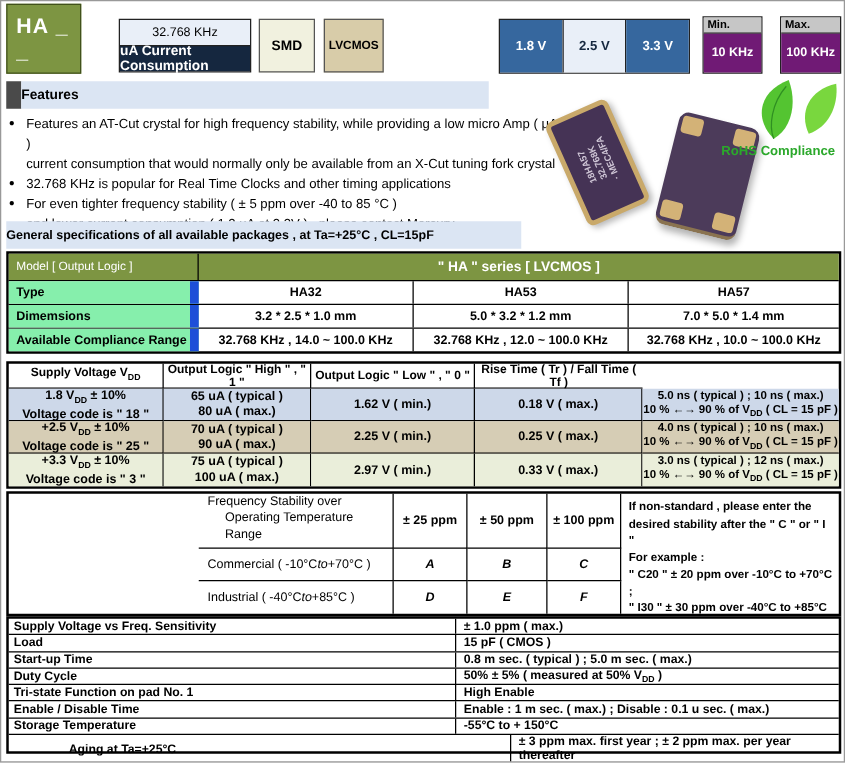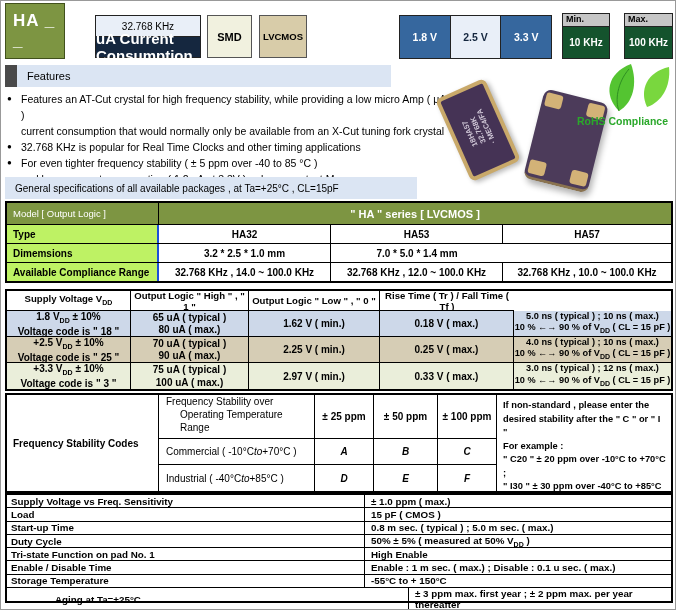--- a/index.html
+++ b/index.html
@@ -5,40 +5,40 @@
   * { box-sizing: border-box; }
   body { margin:0; background:#888; font-family:"Liberation Sans","DejaVu Sans",sans-serif; color:#000; }
   #page { position:relative; width:676px; height:610px; background:#fff; border:1px solid #999; overflow:hidden; margin:0 auto; }
 
   
   .abs { position:absolute; }
   #model-box { left:4px; top:2px; width:60px; height:56px; background:#7d9542; border:1px solid #41511c;
                color:#fff; font-weight:bold; font-size:17px; display:flex; align-items:center; padding-left:7px; letter-spacing:1px; }
   #freq-box { left:94px; top:14px; width:106px; height:43px; border:1px solid #222; }
   #freq-top { height:20px; background:#e9eff8; display:flex; align-items:center; justify-content:center; font-size:10px; }
-  #freq-bottom { height:21px; background:#15273f; color:#fff; font-weight:bold; font-size:15px;
+  #freq-bottom { height:21px; background:#15273f; color:#fff; font-weight:bold; font-size:11px;
                  display:flex; align-items:center; justify-content:center; border-top:1px solid #222; }
   #smd-box { left:206px; top:14px; width:45px; height:43px; background:#f1f1df; border:1px solid #555;
              display:flex; align-items:center; justify-content:center; font-weight:bold; font-size:11px; }
   #lvcmos-box { left:258px; top:14px; width:48px; height:43px; background:#d8cca9; border:1px solid #555;
              display:flex; align-items:center; justify-content:center; font-weight:bold; font-size:9.5px; }
   #volt-box { left:398px; top:14px; width:153px; height:44px; border:1px solid #222; display:flex; }
   .volt { flex:1; display:flex; align-items:center; justify-content:center; font-weight:bold; font-size:10.5px; }
   .volt-blue { background:#36679e; color:#fff; }
   .volt-light { background:#e9eff8; color:#15273f; border-left:1px solid #222; border-right:1px solid #222; }
   .minmax { top:12px; width:48px; height:46px; border:1px solid #222; }
   #min-box { left:561px; } #max-box { left:623px; width:49px; }
   .mm-head { height:13px; background:#c6c6c6; font-size:9px; font-weight:bold; padding-left:3px; border-bottom:1px solid #222; }
-  .mm-body { height:31px; background:#14532d; color:#fff; font-weight:bold; font-size:10px;
+  .mm-body { height:31px; background:#701a75; color:#fff; font-weight:bold; font-size:10px;
              display:flex; align-items:center; justify-content:center; }
 
   
   .bar { position:absolute; left:4px; height:22px; display:flex; }
   .bar-square { width:12px; background:#4a4a4a; }
-  .bar-label { background:#dbe5f3; flex:1; display:flex; align-items:center; padding-left:10px; font-weight:normal; }
+  .bar-label { background:#dbe5f3; flex:1; display:flex; align-items:center; font-weight:bold; }
   #features-bar { top:64px; width:386px; font-size:11px; }
   #general-bar { top:176px; width:412px; font-size:10px;flex-direction:column; }
 
   
   #features-list { position:absolute; left:6px; top:90px; width:444px; }
   .fline { display:flex; font-size:10.5px; line-height:16px; }
   .fbullet { width:14px; font-size:8px; flex:none; }
 
   
   #photo { position:absolute; left:438px; top:64px; width:236px; height:126px; }
@@ -54,21 +54,21 @@
   #rohs-leaves { position:absolute; left:156px; top:-2px; }
   #rohs-label { position:absolute; left:138px; top:50px; font-weight:bold; font-size:10.5px; color:#2ba82b; white-space:nowrap; }
 
   
   table1, .tbl { position:absolute; }
   #table1 { left:4px; top:200px; width:668px; border:2px solid #000; font-size:10px; }
   .t1-header { display:grid; grid-template-columns:152px 1fr; height:21px; background:#7d9542; color:#fff; }
   .t1-hleft { display:flex; align-items:center; padding-left:6px; border-right:1px solid #000; font-size:9.5px; }
   .t1-hright { display:flex; align-items:center; justify-content:center; font-weight:bold; font-size:11px; }
   .t1-row { display:grid; grid-template-columns:152px 172px 172px 1fr; height:19px; border-top:1px solid #000; }
-  .t1-label { background:#bef264; display:flex; align-items:center; padding-left:6px; font-weight:bold; border-right:2px solid #1d4ed8; }
+  .t1-label { background:#86efac; display:flex; align-items:center; padding-left:6px; font-weight:bold; border-right:7px solid #1d4ed8; }
   .t1-cell { display:flex; align-items:center; justify-content:center; font-weight:bold; border-right:1px solid #000; }
   .t1-cell:last-child { border-right:none; }
 
   
   #table2 { left:4px; top:288px; width:668px; border:2px solid #000; font-weight:bold; }
   .t2-row { display:grid; grid-template-columns:124px 118px 131px 134px 1fr; }
   .t2-cell { border-right:1px solid #000; border-bottom:1px solid #000; display:flex; flex-direction:column;
              justify-content:space-evenly; align-items:center; text-align:center; font-size:10px; line-height:11px; }
   .t2-row .t2-cell:last-child { border-right:none; }
   .t2-head .t2-cell { height:20px; font-size:9.6px; justify-content:center; }
@@ -196,20 +196,21 @@
     </div>
     <div class="t1-row">
       <div class="t1-label">Type</div>
       <div class="t1-cell">HA32</div>
       <div class="t1-cell">HA53</div>
       <div class="t1-cell">HA57</div>
     </div>
     <div class="t1-row">
       <div class="t1-label">Dimemsions</div>
       <div class="t1-cell">3.2 * 2.5 * 1.0 mm</div>
+      <div class="t1-cell">5.0 * 3.2 * 1.2 mm</div>
       <div class="t1-cell">7.0 * 5.0 * 1.4 mm</div>
     </div>
     <div class="t1-row">
       <div class="t1-label">Available Compliance Range</div>
       <div class="t1-cell">32.768 KHz  ,  14.0 ~ 100.0 KHz</div>
       <div class="t1-cell">32.768 KHz  ,  12.0 ~ 100.0 KHz</div>
       <div class="t1-cell">32.768 KHz  ,  10.0 ~ 100.0 KHz</div>
     </div>
   </div>
 
@@ -269,21 +270,20 @@
       <div class="t2-cell">2.97 V ( min.)</div>
       <div class="t2-cell">0.33 V ( max.)</div>
       <div class="t2-cell t2-small">
         <span>3.0 ns ( typical )  ;  12 ns ( max.)</span>
         <span><span>10 % ←→ 90 % of V</span><sub>DD</sub><span> ( CL = 15 pF )</span></span>
       </div>
     </div>
   </div>
 
   <div class="tbl" id="table3">
-    <div class="t3-cell t3-span t3-label" style="grid-column:1">Frequency Stability Codes</div>
 
     <div class="t3-cell t3-chead" style="grid-column:2;grid-row:1">
       <span>Frequency Stability over</span>
       <span class="ind">Operating Temperature Range</span>
     </div>
     <div class="t3-cell t3-ppm" style="grid-column:3;grid-row:1">± 25 ppm</div>
     <div class="t3-cell t3-ppm" style="grid-column:4;grid-row:1">± 50 ppm</div>
     <div class="t3-cell t3-ppm" style="grid-column:5;grid-row:1">± 100 ppm</div>
 
     <div class="t3-cell t3-span t3-note" style="grid-column:6">

